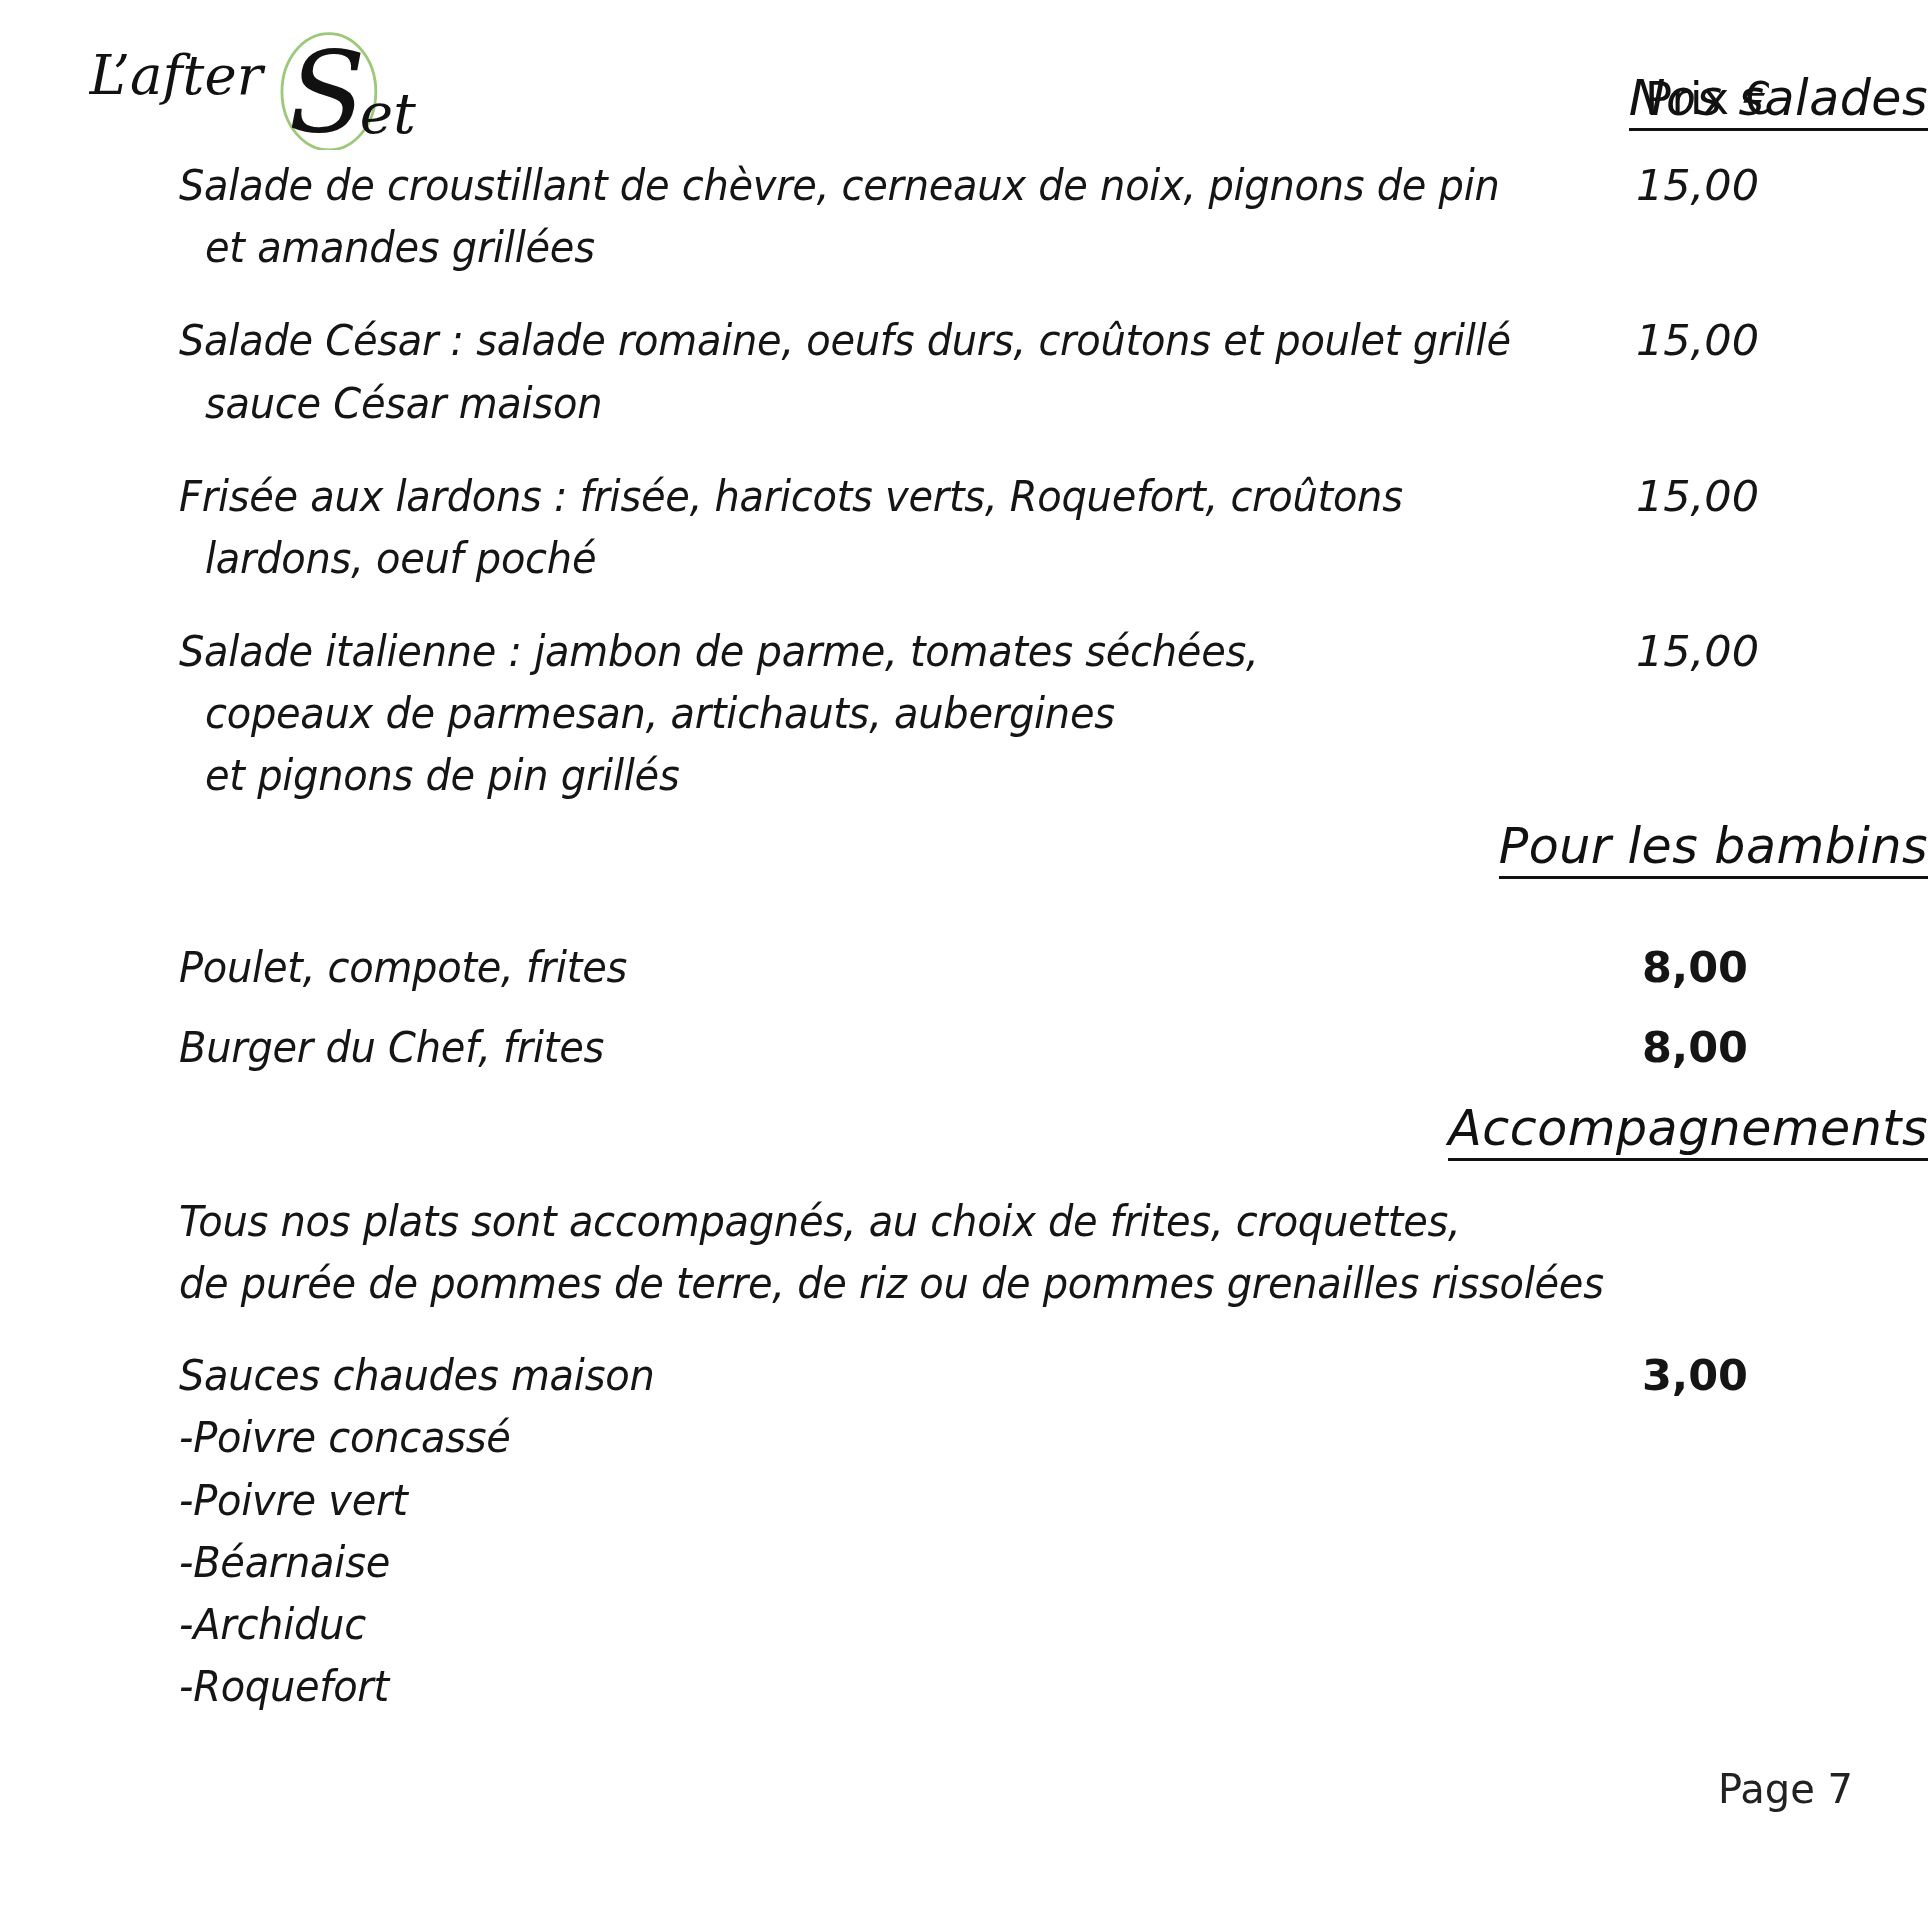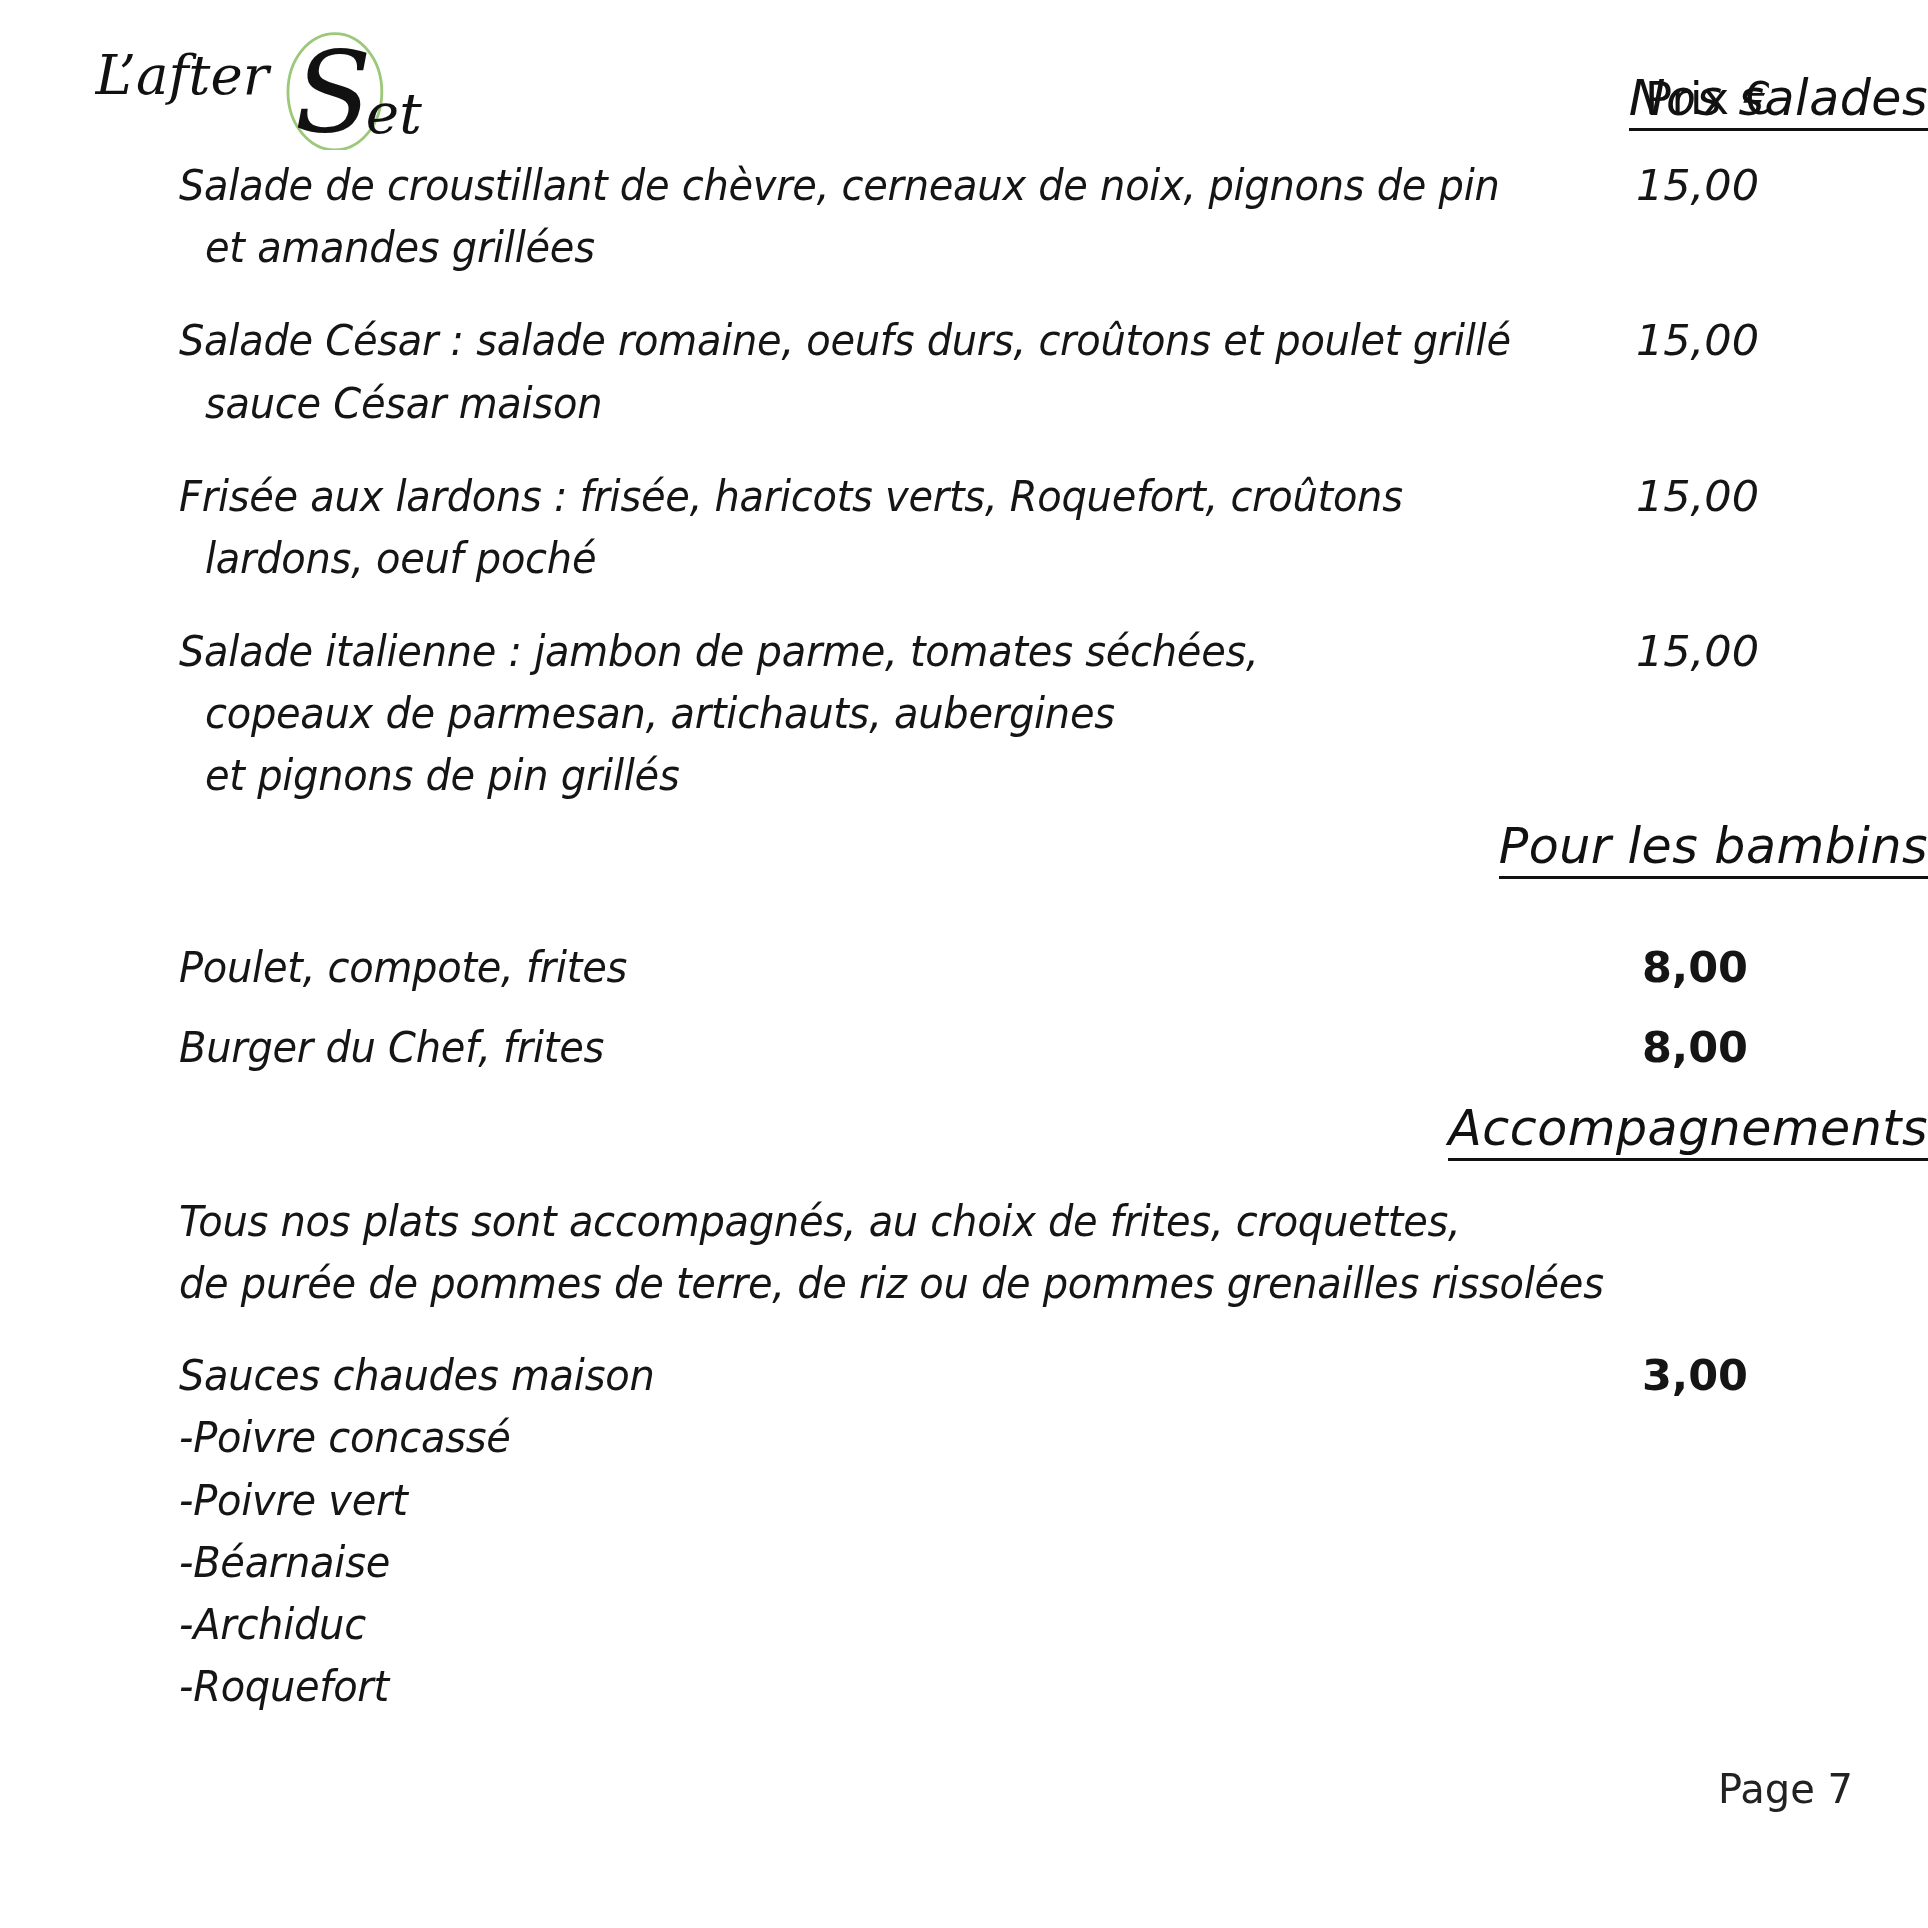--- a/index.html
+++ b/index.html
@@ -10,21 +10,21 @@
     body {
       width: 1928px;
       height: 1928px;
       position: relative;
       overflow: hidden;
       font-family: "DejaVu Sans", sans-serif;
       color: #111111;
     }
     .logo {
       position: absolute;
-      left: 95px;
+      left: 89px;
       top: 28px;
       width: 339px;
       height: 122px;
       text-align: right;
     }
     .logo svg { width: 100%; height: 100%; }
 
     .heading {
       position: absolute;
       left: 0;

